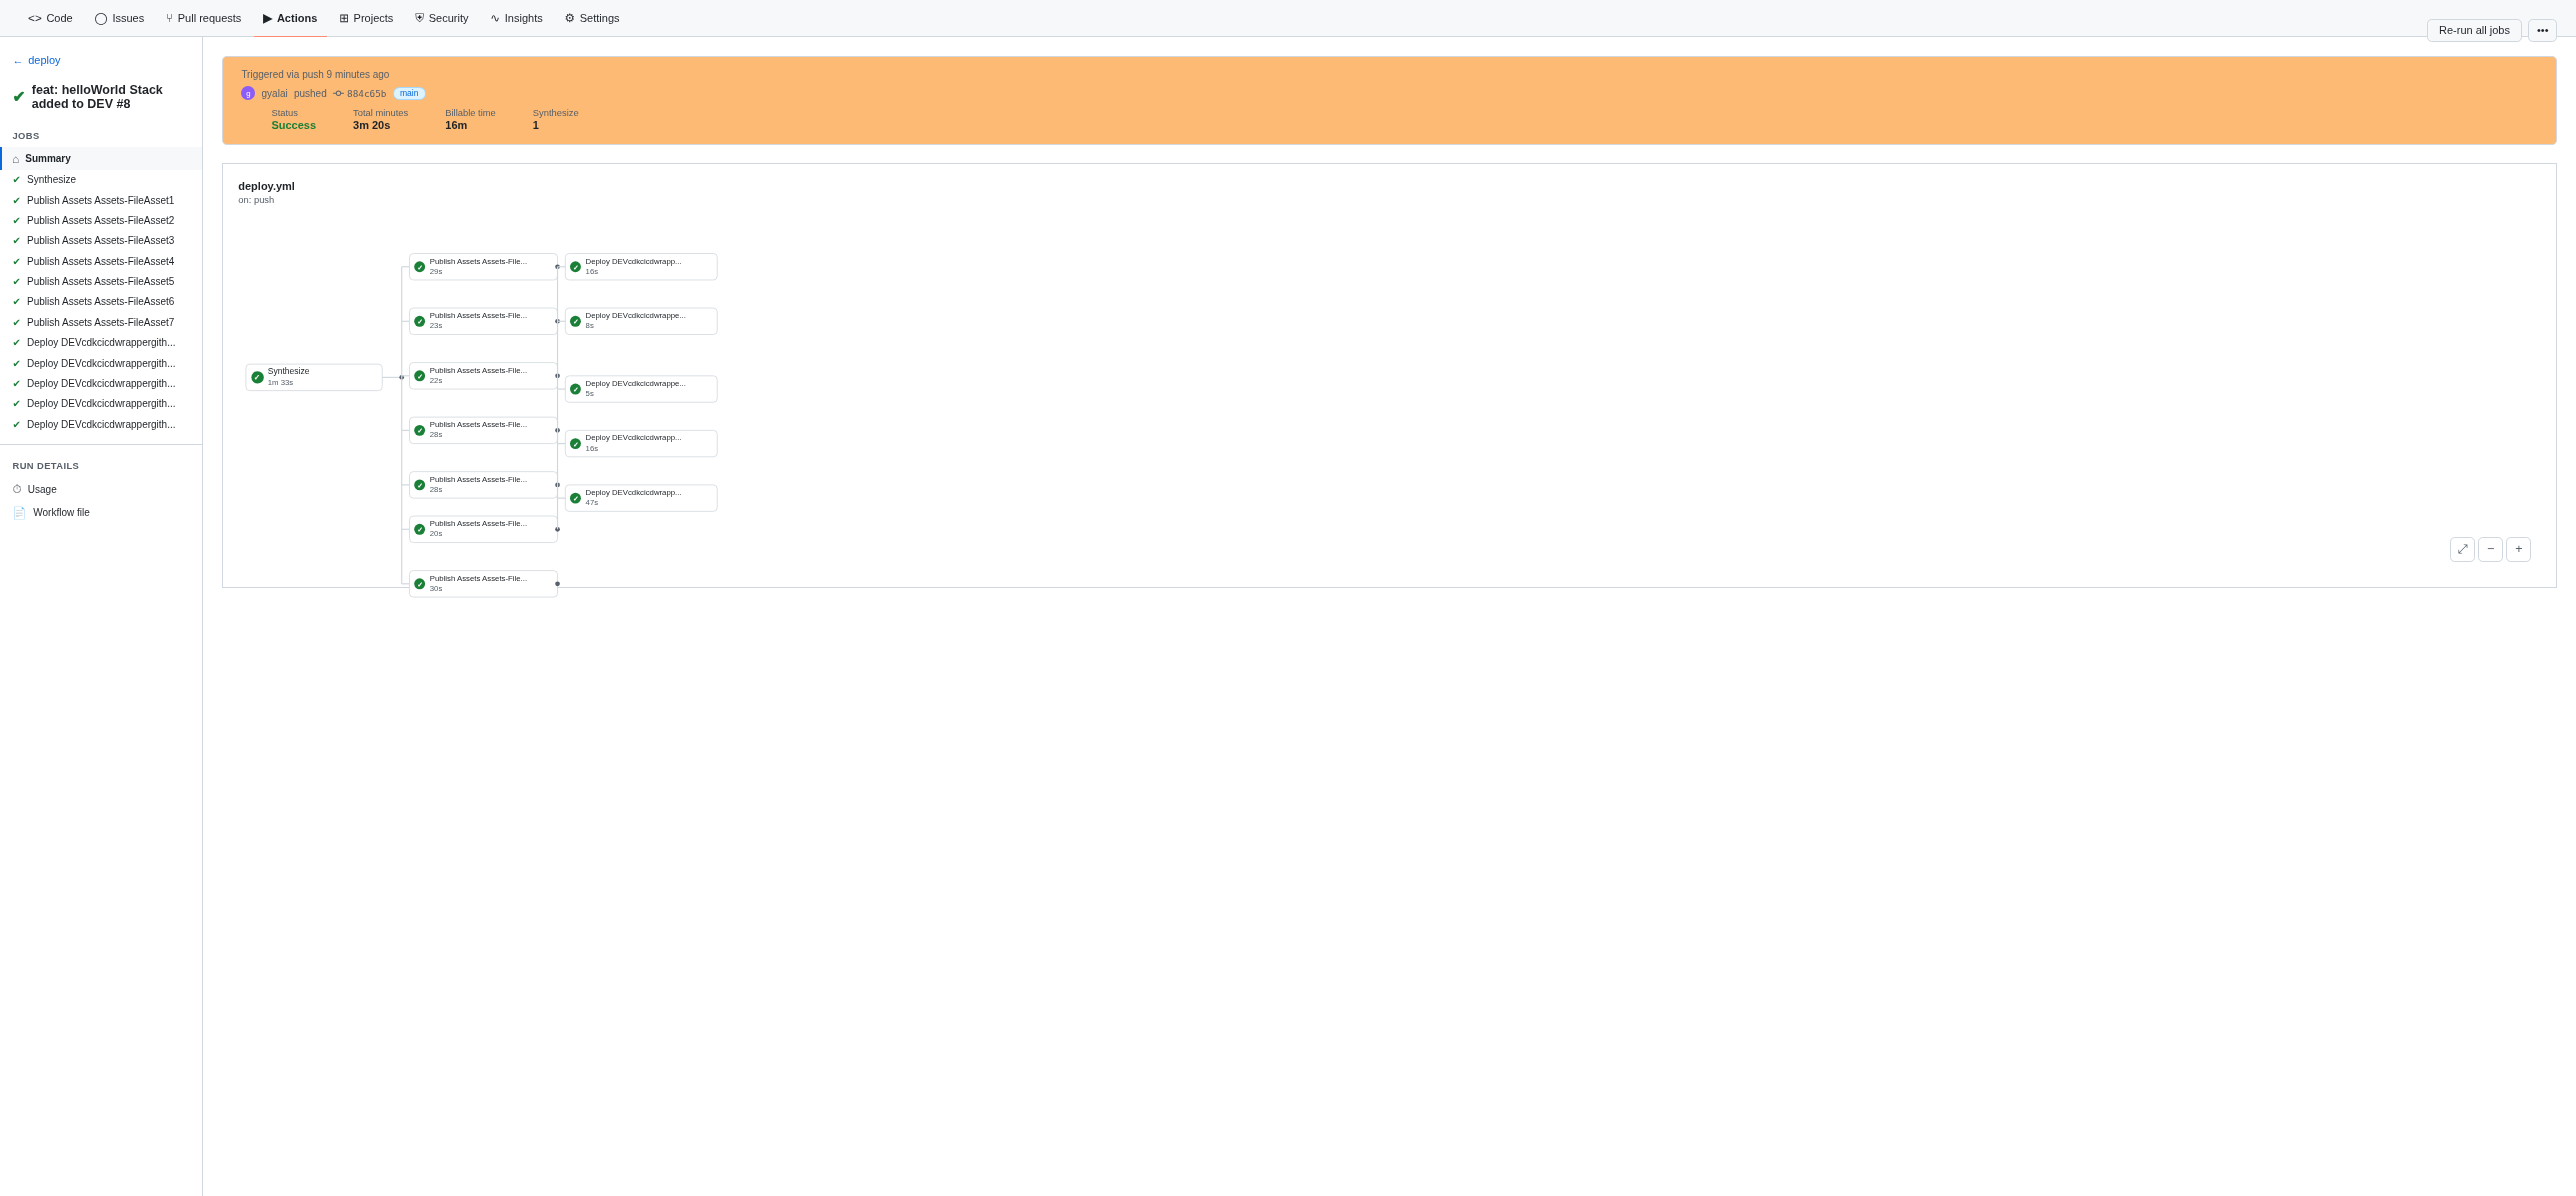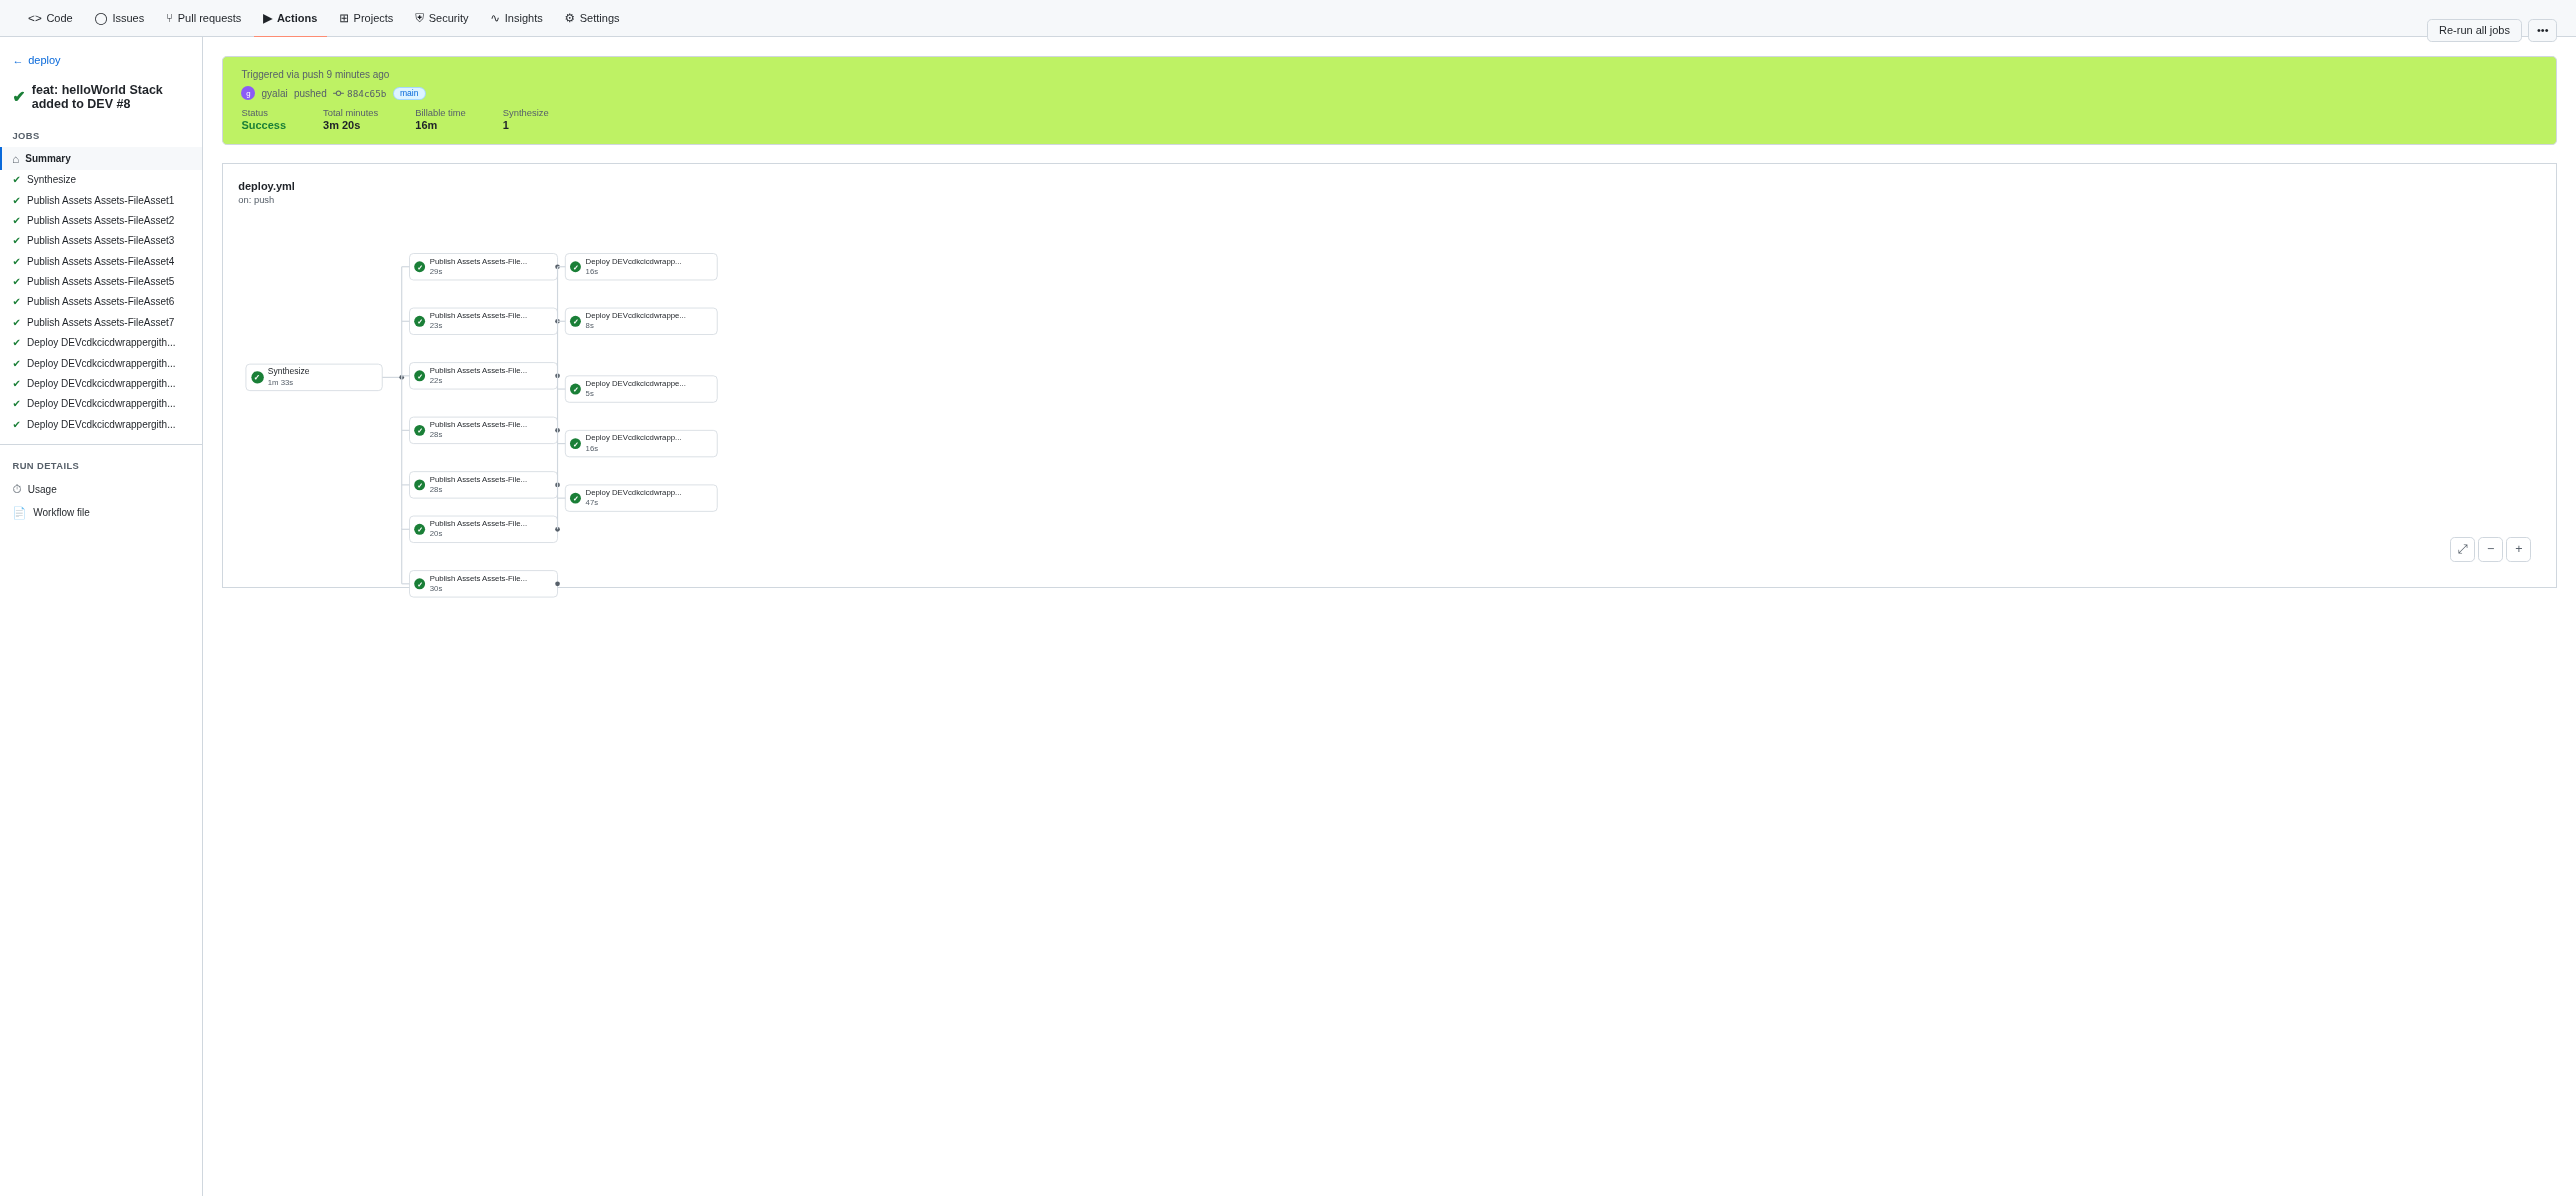--- a/index.html
+++ b/index.html
@@ -23,26 +23,26 @@
     .sidebar-item { display: flex; align-items: center; gap: 6.2px; padding: 4.7px 12.5px; font-size: 10px; color: #1f2328; cursor: pointer; }
     .sidebar-item.active { background: #f6f8fa; font-weight: 600; border-left: 2.3px solid #0969da; padding-left: 10px; }
     .sidebar-item .item-icon { font-size: 11.7px; color: #57606a; }
     .sidebar-item .success-icon { color: #1a7f37; }
     .sidebar-divider { border: none; border-top: 0.8px solid #d0d7de; margin: 9.4px 0; }
 
     
     .main-content { flex: 1; padding: 18.7px; overflow: auto; background: #ffffff; }
     
     
-    .run-info-bar { background: #bef264; border: 0.8px solid #d0d7de; border-radius: 4.7px; padding: 12.5px 18.7px; margin-bottom: 18.7px; }
+    .run-info-bar { background: #fdba74; border: 0.8px solid #d0d7de; border-radius: 4.7px; padding: 12.5px 18.7px; margin-bottom: 18.7px; }
     .run-info-trigger { font-size: 10px; color: #57606a; margin-bottom: 6.2px; display: flex; align-items: center; gap: 6.2px; }
     .run-info-trigger .avatar { width: 14px; height: 14px; border-radius: 50%; background: #8b5cf6; display: inline-flex; align-items: center; justify-content: center; font-size: 7.8px; color: white; }
     .run-info-trigger .commit-hash { font-family: 'SFMono-Regular', Consolas, monospace; font-size: 9.4px; color: #57606a; }
     .branch-badge { background: #ddf4ff; color: #0969da; border: 0.8px solid #54aeff66; border-radius: 15.6px; padding: 0.8px 6.2px; font-size: 8.6px; font-weight: 500; }
-    .run-info-stats { display: flex; gap: 37px; margin-top: 6.2px; }
+    .run-info-stats { display: flex; gap: 37px; margin-top: 6.2px; margin-left: 30px; }
     .stat-item { display: flex; flex-direction: column; gap: 1.6px; }
     .stat-label { font-size: 9.4px; color: #57606a; }
     .stat-value { font-size: 11px; font-weight: 600; color: #1f2328; }
     .stat-value.success { color: #1a7f37; }
 
     
     .workflow-area { background: #ffffff; border: 0.8px solid #d0d7de; border-radius: 0; padding: 15.6px; position: relative; }
     .workflow-title { font-size: 11px; font-weight: 600; color: #1f2328; margin-bottom: 1.6px; }
     .workflow-subtitle { font-size: 9.4px; color: #57606a; margin-bottom: 15.6px; }
 

